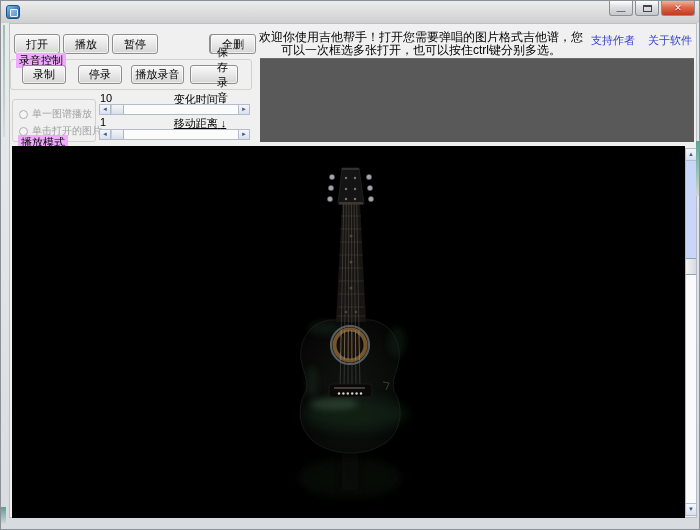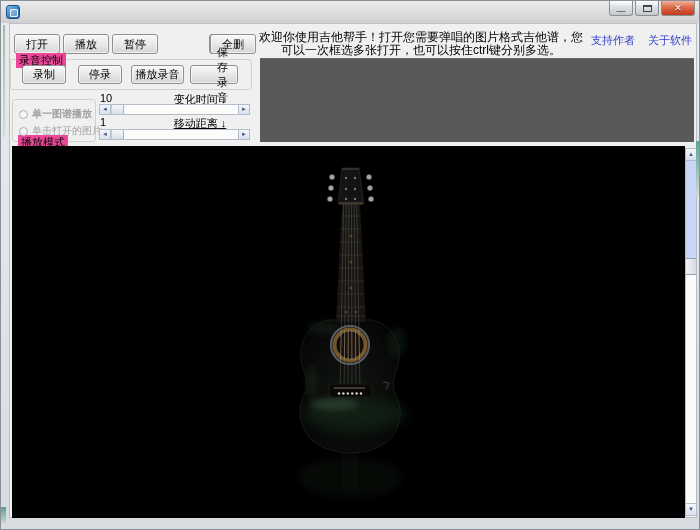--- a/index.html
+++ b/index.html
@@ -19,21 +19,21 @@
   .min-glyph{transform:translateY(3px);}
   
   .accent{position:absolute;pointer-events:none;}
   .accent.left{left:2px;top:24px;width:2px;height:112px;background:linear-gradient(#8fae9d,#cfd8d2);opacity:.8;}
   .accent.right{left:695px;top:140px;width:3px;height:55px;background:linear-gradient(#49a18b,#cfd8d2);opacity:.9;}
   .accent.bl{left:0;top:506px;width:5px;height:17px;background:linear-gradient(#3d8f7d,#cfd8d2);opacity:.8;}
   
   .client{position:absolute;left:8px;top:22px;width:688px;height:495px;background:#f0f0f0;border:1px solid #bcc0c4;}
   .btn{position:absolute;height:20px;border:1px solid #8e8f8f;border-radius:3px;background:linear-gradient(#f8f8f8,#eaeaea 45%,#d5d5d5);font-size:11px;color:#000;display:flex;align-items:center;justify-content:center;cursor:default;box-shadow:inset 0 0 0 1px rgba(255,255,255,.6);}
   .groupbox{position:absolute;border:1px solid #d2d2c8;border-radius:3px;}
-  .group-label{position:absolute;top:-7px;left:5px;background:#ec4899;padding:0 3px;font-size:11px;color:#000;white-space:nowrap;}
+  .group-label{position:absolute;top:-7px;left:5px;background:#f0abfc;padding:0 3px;font-size:11px;color:#000;white-space:nowrap;}
   .group-label.bold{font-weight:normal;margin-top:42px;}
   .radio-row{position:absolute;display:flex;align-items:center;gap:4px;}
   .radio-circle{width:9px;height:9px;border:1px solid #b0b0b0;border-radius:50%;background:#f5f5f5;flex:0 0 auto;}
   .radio-label{font-size:10px;color:#a0a0a0;white-space:nowrap;}
   .param-value{position:absolute;font-size:11px;color:#000;}
   .param-label{position:absolute;width:100px;text-align:center;font-size:11px;color:#000;white-space:nowrap;text-decoration:underline;}
   .param-label .arr{font-weight:bold;}
   
   .hscroll{position:absolute;width:151px;height:11px;display:flex;border:1px solid #b5bcc9;background:#fbfbfc;}
   .hs-btn{width:11px;height:100%;background:linear-gradient(#f5f7fc,#d8e0f0);font-size:6px;line-height:9px;text-align:center;color:#44587c;flex:0 0 auto;}
@@ -89,21 +89,21 @@
     <div class="groupbox" style="left:0px;top:35px;width:242px;height:31px;">
       <span class="group-label">录音控制</span>
     </div>
     <div class="btn" style="left:12px;top:41px;width:44px;height:19px;">录制</div>
     <div class="btn" style="left:68px;top:41px;width:44px;height:19px;">停录</div>
     <div class="btn" style="left:121px;top:41px;width:53px;height:19px;">播放录音</div>
     <div class="btn" style="left:180px;top:41px;width:48px;height:19px;padding-left:26px;">保存录音</div>
 
     <div class="groupbox" style="left:2px;top:75px;width:84px;height:43px;">
       <span class="group-label bold">播放模式</span>
-      <div class="radio-row" style="left:6px;top:7px;font-weight:bold;">
+      <div class="radio-row" style="left:6px;top:7px;">
         <span class="radio-circle"></span>
         <span class="radio-label">单一图谱播放</span>
       </div>
       <div class="radio-row" style="left:6px;top:24px;">
         <span class="radio-circle"></span>
         <span class="radio-label">单击打开的图片</span>
       </div>
     </div>
 
     <div class="param-value" style="left:90px;top:68px;">10</div>

